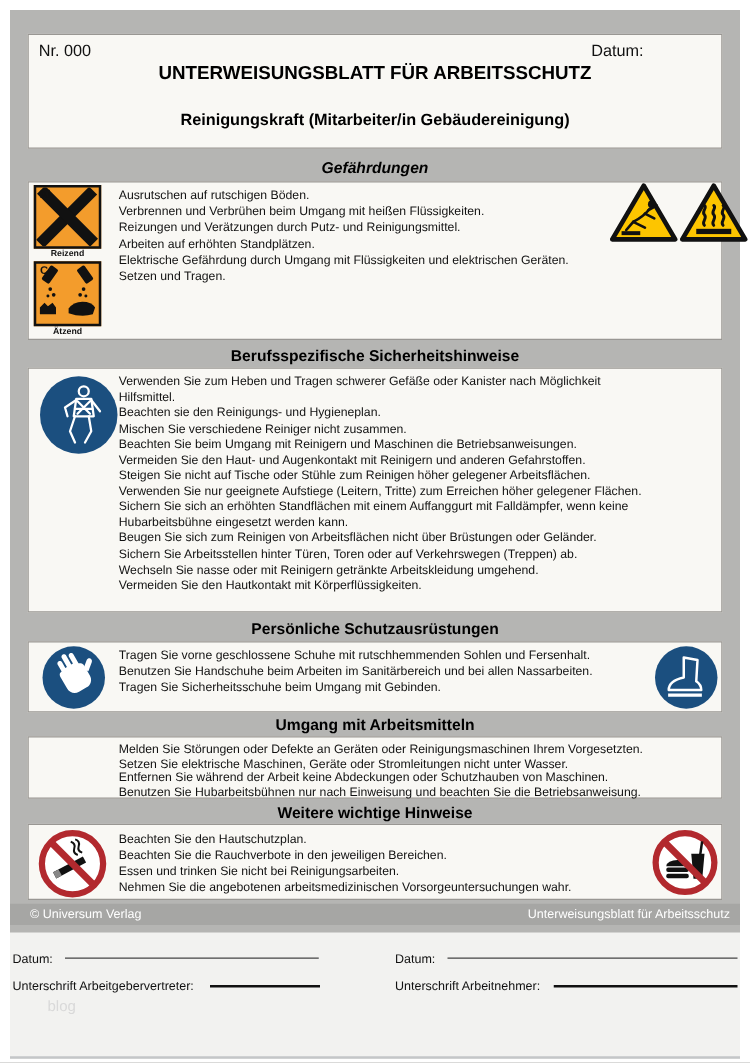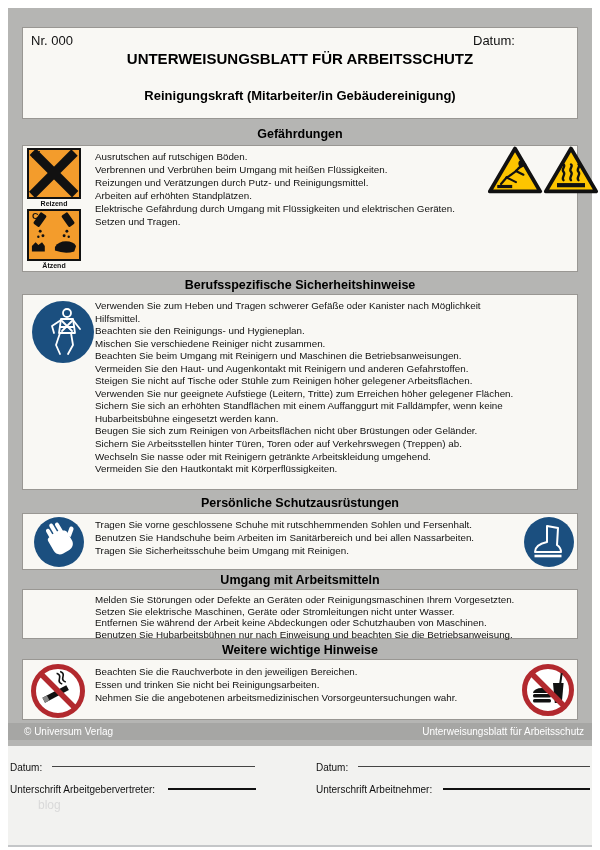--- a/index.html
+++ b/index.html
@@ -34,21 +34,21 @@
 
 <div class="sheet"></div>
 
 <div class="panel" style="left:22px;top:27px;width:556px;height:92px;">
   <span class="abs hdr-small" style="left:8px;top:5px;">Nr. 000</span>
   <span class="abs hdr-small" style="left:450px;top:5px;">Datum:</span>
   <div class="title" style="top:22px;">UNTERWEISUNGSBLATT FÜR ARBEITSSCHUTZ</div>
   <div class="subtitle" style="top:60px;">Reinigungskraft (Mitarbeiter/in Gebäudereinigung)</div>
 </div>
 
-<div class="secbar" style="top:127px;">Gefährdungen</div>
+<div class="secbar" style="top:127px;font-style:italic;">Gefährdungen</div>
 <div class="panel" style="left:22px;top:145px;width:556px;height:127px;">
   <div class="hazbox" style="left:4px;top:2px;height:51px;">
     <span class="hazcode">Xi</span>
     <svg width="50" height="47" viewBox="0 0 50 47">
       <g transform="rotate(45 25 23)" fill="#111">
         <rect x="20.5" y="-6" width="9" height="60"></rect>
         <rect x="-5" y="18.5" width="60" height="9"></rect>
       </g>
     </svg>
   </div>
@@ -140,21 +140,21 @@
   <svg class="abs" style="left:10px;top:2px;" width="52" height="52" viewBox="0 0 52 52">
     <circle cx="26" cy="26" r="25" fill="#1b4f7f"></circle>
     <g transform="rotate(-30 26 26)" fill="#fff">
       <path d="M17 20 c0 -2 1.5 -3 3 -3 l0 -6 c0 -3 4 -3 4 0 l0 5 1.5 0 0 -8 c0 -3 4 -3 4 0 l0 8 1.5 0 0 -6 c0 -3 4 -3 4 0 l0 8 c2 1 3 2 3 4 l0 9 c0 4 -3 7 -7 7 l-7 0 c-4 0 -7 -3 -7 -7 z"></path>
       <path d="M36 24 l6 -5 c2.5 -1.8 5 1.6 2.6 3.6 l-6 5 z"></path>
     </g>
   </svg>
   <div class="bodytext" style="left:72px;top:5px;width:410px;">
     <div>Tragen Sie vorne geschlossene Schuhe mit rutschhemmenden Sohlen und Fersenhalt.</div>
     <div>Benutzen Sie Handschuhe beim Arbeiten im Sanitärbereich und bei allen Nassarbeiten.</div>
-    <div>Tragen Sie Sicherheitsschuhe beim Umgang mit Reinigen.</div>
+    <div>Tragen Sie Sicherheitsschuhe beim Umgang mit Gebinden.</div>
   </div>
   <svg class="abs" style="left:500px;top:2px;" width="52" height="52" viewBox="0 0 52 52">
     <circle cx="26" cy="26" r="25" fill="#1b4f7f"></circle>
     <g stroke="#fff" stroke-width="2" fill="none" stroke-linejoin="round">
       <path d="M24 10 L35 12 L34 29 C37 31 38 33 38 36 L12 36 C12 30 17 27.5 24 26 Z"></path>
       <path d="M11.5 40 h27" stroke-width="2.6"></path>
     </g>
   </svg>
 </div>
 
@@ -173,20 +173,21 @@
   <svg class="abs" style="left:7px;top:3px;" width="56" height="56" viewBox="0 0 56 56">
     <circle cx="28" cy="28" r="24.5" fill="#fff" stroke="#b2292e" stroke-width="5"></circle>
     <g transform="rotate(-28 28 30)">
       <rect x="12" y="27" width="27" height="5.5" fill="#111"></rect>
       <rect x="12" y="27" width="5" height="5.5" fill="#888"></rect>
       <path d="M36 24 q-3 -3 0 -6 q3 -3 0 -6 M40 24 q-3 -3 0 -6 q3 -3 0 -6" stroke="#111" stroke-width="1.6" fill="none"></path>
     </g>
     <line x1="11" y1="11" x2="45" y2="45" stroke="#b2292e" stroke-width="5.5"></line>
   </svg>
   <div class="bodytext" style="left:72px;top:6px;width:410px;">
+    <div>Beachten Sie den Hautschutzplan.</div>
     <div>Beachten Sie die Rauchverbote in den jeweiligen Bereichen.</div>
     <div>Essen und trinken Sie nicht bei Reinigungsarbeiten.</div>
     <div>Nehmen Sie die angebotenen arbeitsmedizinischen Vorsorgeuntersuchungen wahr.</div>
   </div>
   <svg class="abs" style="left:498px;top:3px;" width="54" height="54" viewBox="0 0 54 54">
     <circle cx="27" cy="27" r="23.5" fill="#fff" stroke="#b2292e" stroke-width="5"></circle>
     <g fill="#111">
       <path d="M12 30 a9 5 0 0 1 18 0 z"></path>
       <rect x="12" y="31" width="18" height="3.5" rx="1.5"></rect>
       <rect x="12" y="36" width="18" height="3.5" rx="1.5"></rect>

